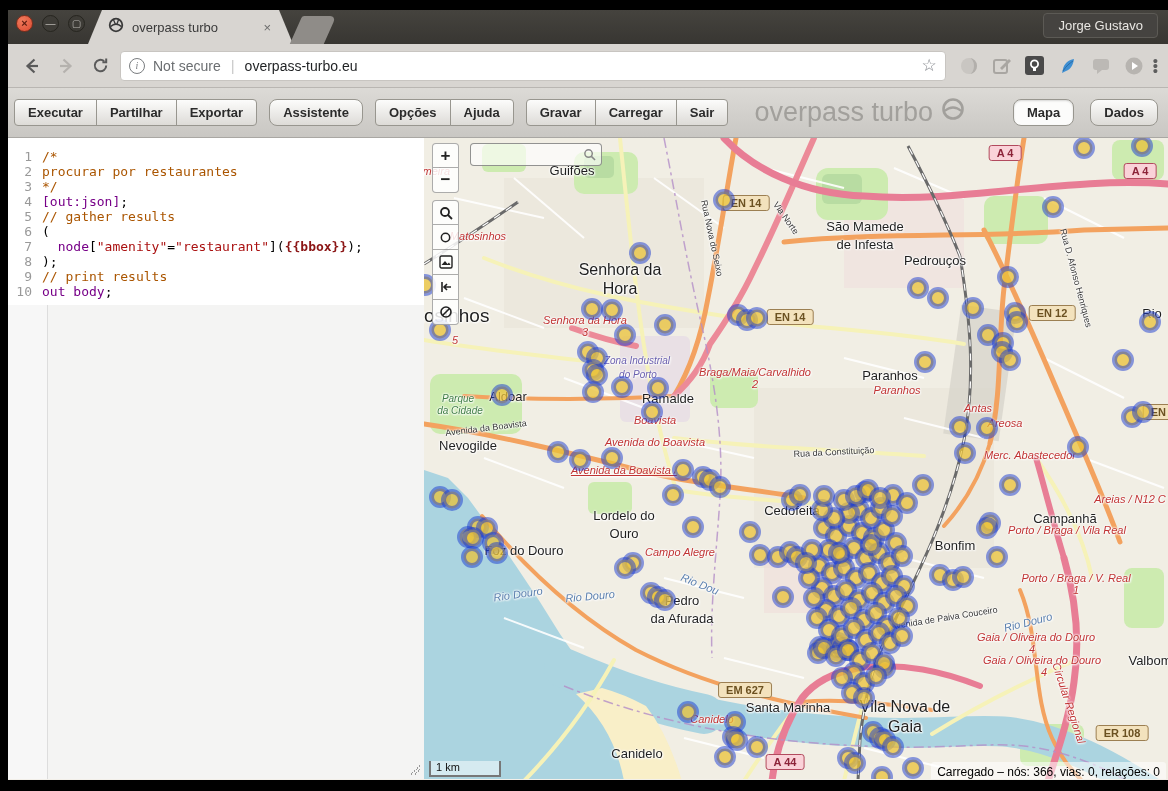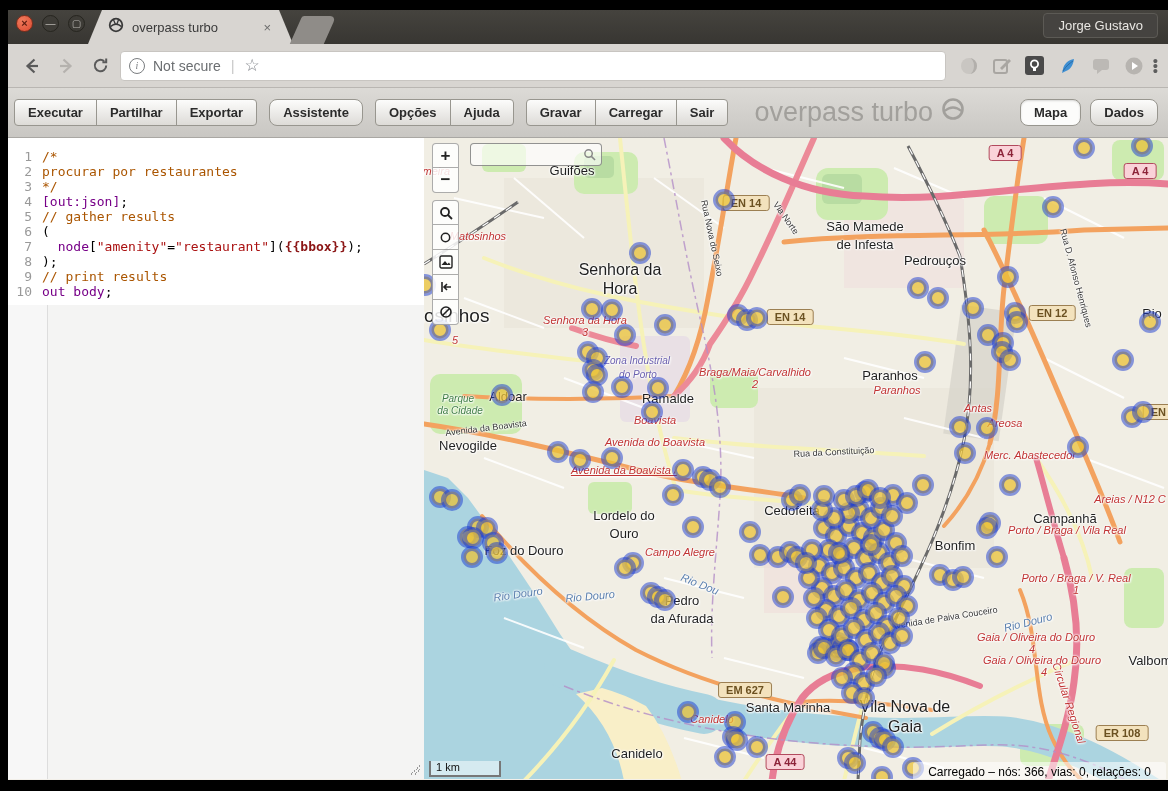--- a/index.html
+++ b/index.html
@@ -35,21 +35,21 @@
   
   .appbar { position:relative; height:50px; background:linear-gradient(#dcdad6,#c9c7c3); border-bottom:1px solid #a9a7a3; display:flex; align-items:center; padding:0 6px; }
   .btngroup { display:flex; margin-right:12px; }
   .tbtn { padding:5px 13px; font-size:13px; font-weight:bold; color:#2b2b2b; background:linear-gradient(#fcfcfb,#dddbd7); border:1px solid #98968f; cursor:pointer; white-space:nowrap; }
   .btngroup .tbtn + .tbtn { margin-left:-1px; }
   .btngroup .tbtn:first-child { border-radius:4px 0 0 4px; }
   .btngroup .tbtn:last-child { border-radius:0 4px 4px 0; }
   .btngroup .tbtn:only-child { border-radius:8px; }
   .tbtn.active { background:#fcfcfb; box-shadow:inset 0 1px 2px rgba(0,0,0,.15); }
   .logo { display:flex; align-items:center; gap:8px; margin-left:14px; color:#a2a09c; font-size:27px; white-space:nowrap; }
-  .rightbtns { position:absolute; right:10px; top:11px; display:flex; gap:9px; }
+  .rightbtns { position:absolute; right:10px; top:11px; display:flex; gap:16px; }
 
   
   .content { display:flex; height:641px; }
 
   
   .editor { position:relative; width:416px; background:#f4f4f3; overflow:hidden; }
   .gutter { position:absolute; left:0; top:0; bottom:0; width:40px; background:#f7f7f7; border-right:1px solid #ddd; }
   .codearea { position:absolute; left:0; top:0; right:0; background:#fff; padding:11px 0 6px 0; }
   .cmline { display:flex; height:15px; font-family:"DejaVu Sans Mono","Liberation Mono",monospace; font-size:13px; line-height:15px; white-space:pre; }
   .ln { width:34px; text-align:right; color:#999; padding-right:10px; flex:none; }
@@ -74,21 +74,21 @@
   .sh.mot { background:#fad2d8; border-color:#b24a5e; color:#8c2338; }
   .sh.tan { background:#f3e2bd; border-color:#9c7f52; color:#6b5121; }
 
   .mapcontrols { position:absolute; left:8px; top:5px; width:27px; }
   .mcbtn { width:27px; height:25px; background:rgba(255,255,255,.85); border:1.5px solid rgba(50,50,50,.4); border-top-width:0; display:flex; align-items:center; justify-content:center; font-size:17px; font-weight:bold; color:#222; cursor:pointer; }
   .mcbtn.first { border-top-width:1.5px; border-radius:4px 4px 0 0; }
   .mcbtn.last { border-radius:0 0 4px 4px; }
   .mcgap { height:7px; }
   .searchbox { position:absolute; left:46px; top:5px; width:132px; height:23px; background:rgba(255,255,255,.65); border:1px solid rgba(120,120,120,.8); border-radius:4px; display:flex; align-items:center; justify-content:flex-end; padding:0 5px; }
   .scalebar { position:absolute; left:5px; bottom:2px; width:72px; height:16px; background:rgba(255,255,255,.5); border:2px solid #777; border-top:none; font-size:11px; color:#111; padding-left:5px; line-height:13px; }
-  .statusbox { position:absolute; right:2px; bottom:-4px; text-align:right; font-size:12px; color:#000; background:rgba(255,255,255,.55); padding:2px 15px; line-height:17px; border-radius:3px; }
+  .statusbox { position:absolute; right:2px; bottom:-4px; text-align:right; font-size:12px; color:#000; background:rgba(255,255,255,.55); padding:2px 6px; line-height:17px; border-radius:3px; }
 </style>
 </head>
 <body>
 
 <div class="screen">
   <div class="window">
 
     <div class="titlebar">
       <div class="winbtns">
         <div class="wbtn close">×</div>
@@ -126,20 +126,21 @@
       <span class="navicon">
         <svg width="19" height="19" viewBox="0 0 20 20">
             <path d="M16,10 a6,6 0 1 1 -2.2,-4.6" fill="none" stroke="#5a5a5a" stroke-width="2.1"></path>
             <path d="M16,2.5 V6.5 H12" fill="none" stroke="#5a5a5a" stroke-width="2.1"></path>
           </svg>
       </span>
       <div class="addressbar">
         <span class="secicon">i</span>
         <span class="sectext">Not secure</span>
         <span class="urldivider">|</span>
+        <span class="urltext">overpass-turbo.eu</span>
         <span class="star">☆</span>
       </div>
       <div class="extrow">
         <span class="ext">
           <svg width="20" height="20" viewBox="0 0 20 20">
               <circle cx="10" cy="10" r="8" fill="#c9c6c2"></circle>
               <path d="M10,2 a8,8 0 0 1 0,16 a5,8 0 0 0 0,-16" fill="#b2afab"></path>
             </svg>
         </span>
         <span class="ext">

